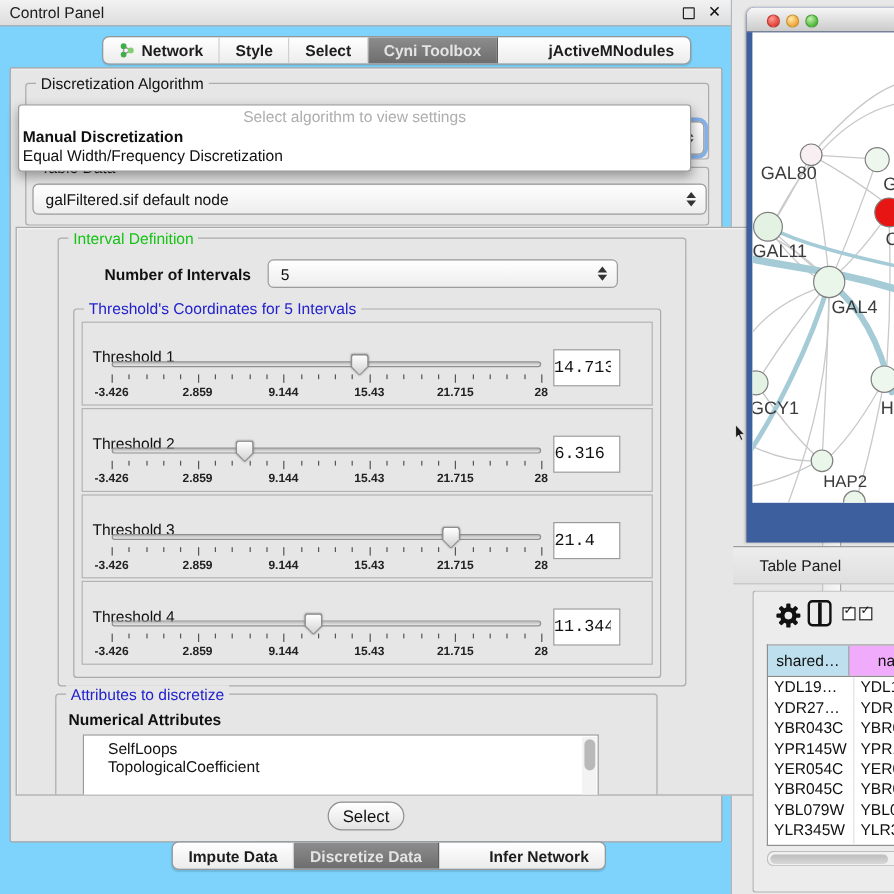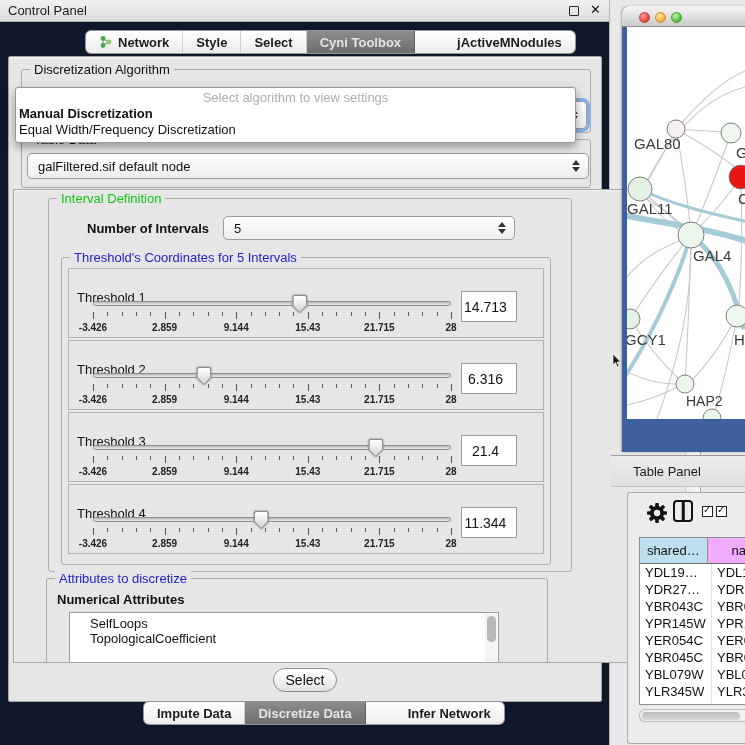--- a/index.html
+++ b/index.html
@@ -1,20 +1,20 @@
 <!DOCTYPE html>
 <html><head>
 <meta charset="utf-8">
 <style>
   * { margin:0; padding:0; box-sizing:border-box; }
   body { font-family:"Liberation Sans","DejaVu Sans",sans-serif; background:#dcdcdc; }
   .app { position:relative; width:745px; height:745px; overflow:hidden; background:#e8e8e8; }
 
   
-  .control-panel { position:absolute; left:0; top:0; width:610px; height:745px; background:#0f172a; border-right:1px solid #b6b6b6; }
+  .control-panel { position:absolute; left:0; top:0; width:610px; height:745px; background:#7dd3fc; border-right:1px solid #b6b6b6; }
   .cp-titlebar { position:absolute; left:0; top:0; width:100%; height:22px; background:linear-gradient(#f2f2f2,#dddddd); border-bottom:1px solid #ababab; }
   .cp-title { position:absolute; left:8px; top:0; line-height:22px; font-size:13px; color:#1c1c1c; }
   .float-icon { position:absolute; right:30px; top:6px; width:10px; height:10px; border:1.5px solid #222; border-radius:1px; cursor:default; }
   .close-icon { position:absolute; right:8px; top:2px; font-size:13px; font-weight:900; color:#111; cursor:default; }
 
   
   .seg-group { position:absolute; display:flex; height:24px; background:linear-gradient(#ffffff,#ececec); border:1px solid #979797; border-radius:6px; overflow:hidden; box-shadow:0 1px 1px rgba(0,0,0,.12); }
   .seg { display:flex; align-items:center; gap:5px; padding:0 13px; font-size:13px; font-weight:bold; color:#1d1d1d; border-right:1px solid #cfcfcf; cursor:default; white-space:nowrap; }
   .seg:last-child { border-right:none;margin-left:29px; }
   .seg.active { background:linear-gradient(#8d8d8d,#6d6d6d); color:#e4e4e4; border-right-color:#5f5f5f; }
@@ -56,21 +56,21 @@
   .slider { position:absolute; left:24px; top:26px; width:358px; height:42px; }
   .track { position:absolute; left:0; right:0; top:6px; height:5px; border:1px solid #8f8f8f; border-radius:4px; background:linear-gradient(#b9b9b9,#e9e9e9); }
   .thumbwrap { position:absolute; top:0; width:15px; height:18px; transform:translateX(-50%); filter:drop-shadow(0 0 1px #777); }
   .thumbwrap .thumb-outer { position:absolute; inset:0; background:#8e8e8e; clip-path:polygon(8% 0,92% 0,100% 12%,100% 58%,50% 100%,0 58%,0 12%); }
   .thumbwrap .thumb-inner { position:absolute; inset:1px; background:linear-gradient(#ffffff,#d2d2d2); clip-path:polygon(8% 0,92% 0,100% 12%,100% 58%,50% 100%,0 58%,0 12%); }
   .ticks { position:absolute; left:0; right:0; top:17px; height:8px; }
   .ticks span { position:absolute; top:0; width:1px; height:4px; background:#555; }
   .ticks span.big { height:7px; }
   .ticklabels { position:absolute; left:0; right:0; top:27px; height:12px; }
   .ticklabels span { position:absolute; transform:translateX(-50%); font-size:10px; font-weight:bold; color:#222; white-space:nowrap; }
-  .th-value { position:absolute; left:392px; top:22px; width:56px; height:31px; border:1px solid #9a9a9a; background:#fff; font-family:Liberation Sans, sans-serif; font-size:14px; color:#111; text-align:center; padding-right:7px; }
+  .th-value { position:absolute; left:392px; top:22px; width:56px; height:31px; border:1px solid #9a9a9a; background:#fff; font-family:Liberation Mono, monospace; font-size:14px; color:#111; text-align:left; padding-right:7px; }
 
   
   .listbox { position:absolute; background:#fff; border:1px solid #9a9a9a; overflow:hidden; }
   .listitem { font-size:13px; line-height:15px; padding-left:20px; color:#111; cursor:default; white-space:nowrap; }
   .list-vscroll { position:absolute; right:1px; top:1px; width:12px; bottom:1px; background:#f3f3f3; }
   .list-vscroll .vthumb { position:absolute; left:1.5px; top:2px; width:9px; height:26px; background:#b9b9b9; border-radius:5px; }
 
   .aqua-btn { position:absolute; left:50%; transform:translateX(-50%); top:611px; width:64px; height:24px; background:linear-gradient(#ffffff,#e3e3e3); border:1px solid #8f8f8f; border-radius:12px; font-family:inherit; font-size:14px; color:#111; cursor:default; }
 
   

